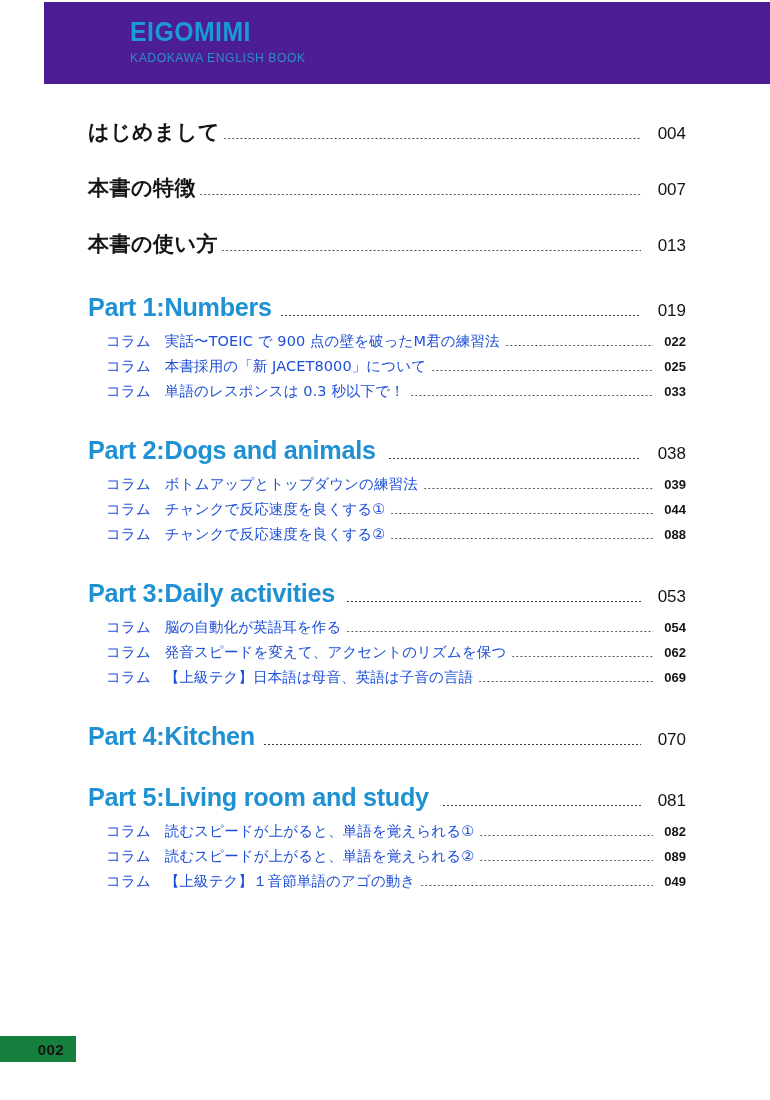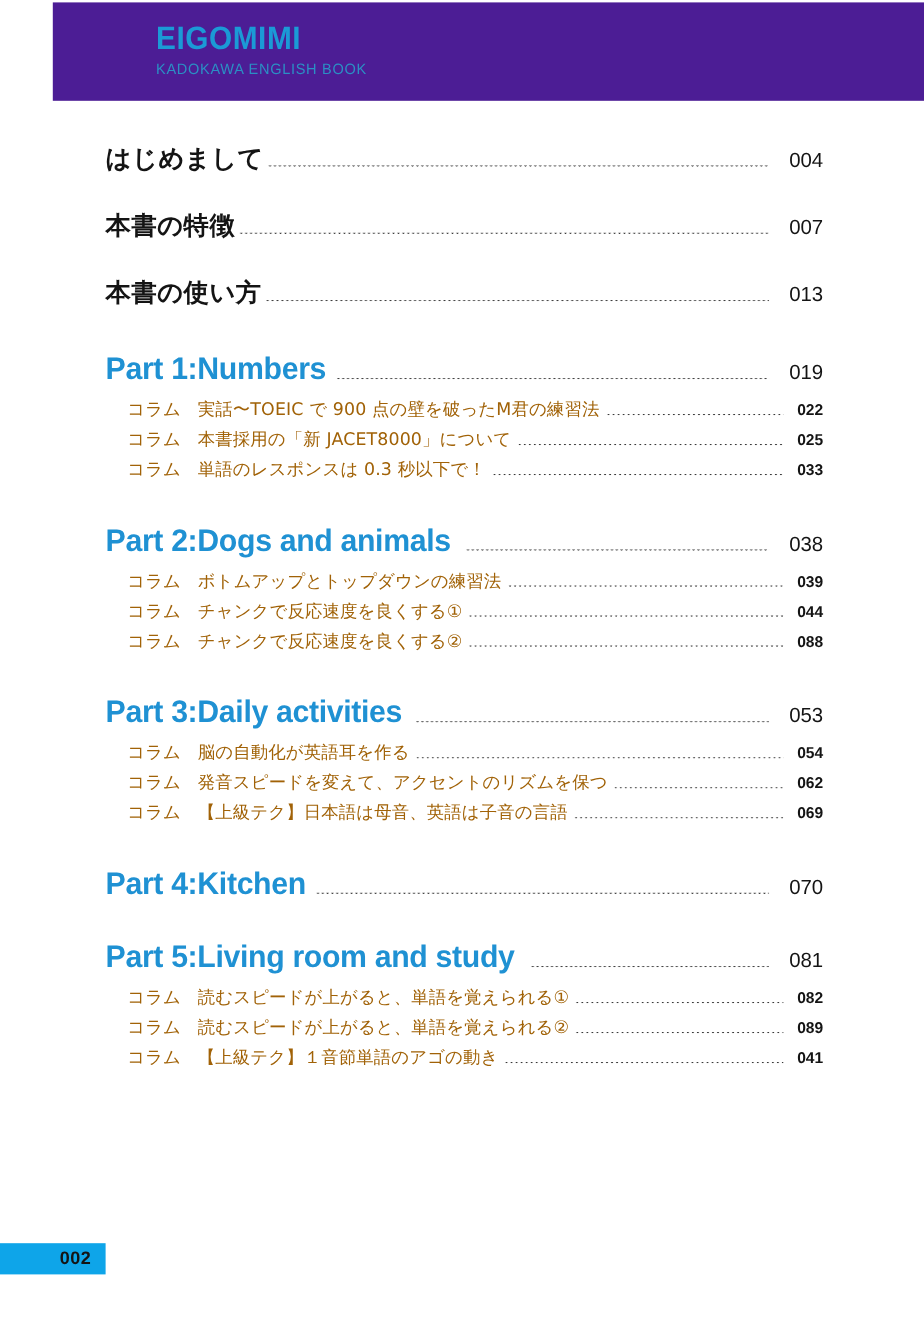--- a/index.html
+++ b/index.html
@@ -164,21 +164,21 @@
   .col-entry {
     margin-bottom: 6px;
   }
   .col-entry:last-child {
     margin-bottom: 0;
   }
   .col-entry .label {
     font-family: "DejaVu Sans", "Liberation Sans", sans-serif;
     font-weight: normal;
     font-size: 14.5px;
-    color: #a16207;
+    color: #1d4ed8;
     letter-spacing: 0.1px;
   }
   .col-entry .label .kind {
     margin-right: 14px;
   }
   .col-entry .leader {
     margin-bottom: 3px;
     margin-left: 5px;
     margin-right: 7px;
   }
@@ -191,23 +191,23 @@
     font-size: 13px;
     color: #141414;
     min-width: 26px;
   }
 
   
   .footer-band {
     position: absolute;
     left: 0;
     bottom: 38px;
-    width: 88px;
+    width: 76px;
     height: 26px;
-    background: #0ea5e9;
+    background: #15803d;
   }
   .footer-pageno {
     position: absolute;
     right: 12px;
     top: 50%;
     transform: translateY(-50%);
     font-family: "Liberation Sans", "DejaVu Sans", sans-serif;
     font-weight: bold;
     font-size: 15px;
     color: #141414;
@@ -340,21 +340,21 @@
         <span class="pageno">082</span>
       </div>
       <div class="row col-entry">
         <span class="label"><span class="kind">コラム</span><span>読むスピードが上がると、単語を覚えられる②</span></span>
         <span class="leader"></span>
         <span class="pageno">089</span>
       </div>
       <div class="row col-entry">
         <span class="label"><span class="kind">コラム</span><span>【上級テク】１音節単語のアゴの動き</span></span>
         <span class="leader"></span>
-        <span class="pageno">041</span>
+        <span class="pageno">049</span>
       </div>
     </div>
   </div>
 
 </div>
 
 <div class="footer-band">
   <span class="footer-pageno">002</span>
 </div>
 

